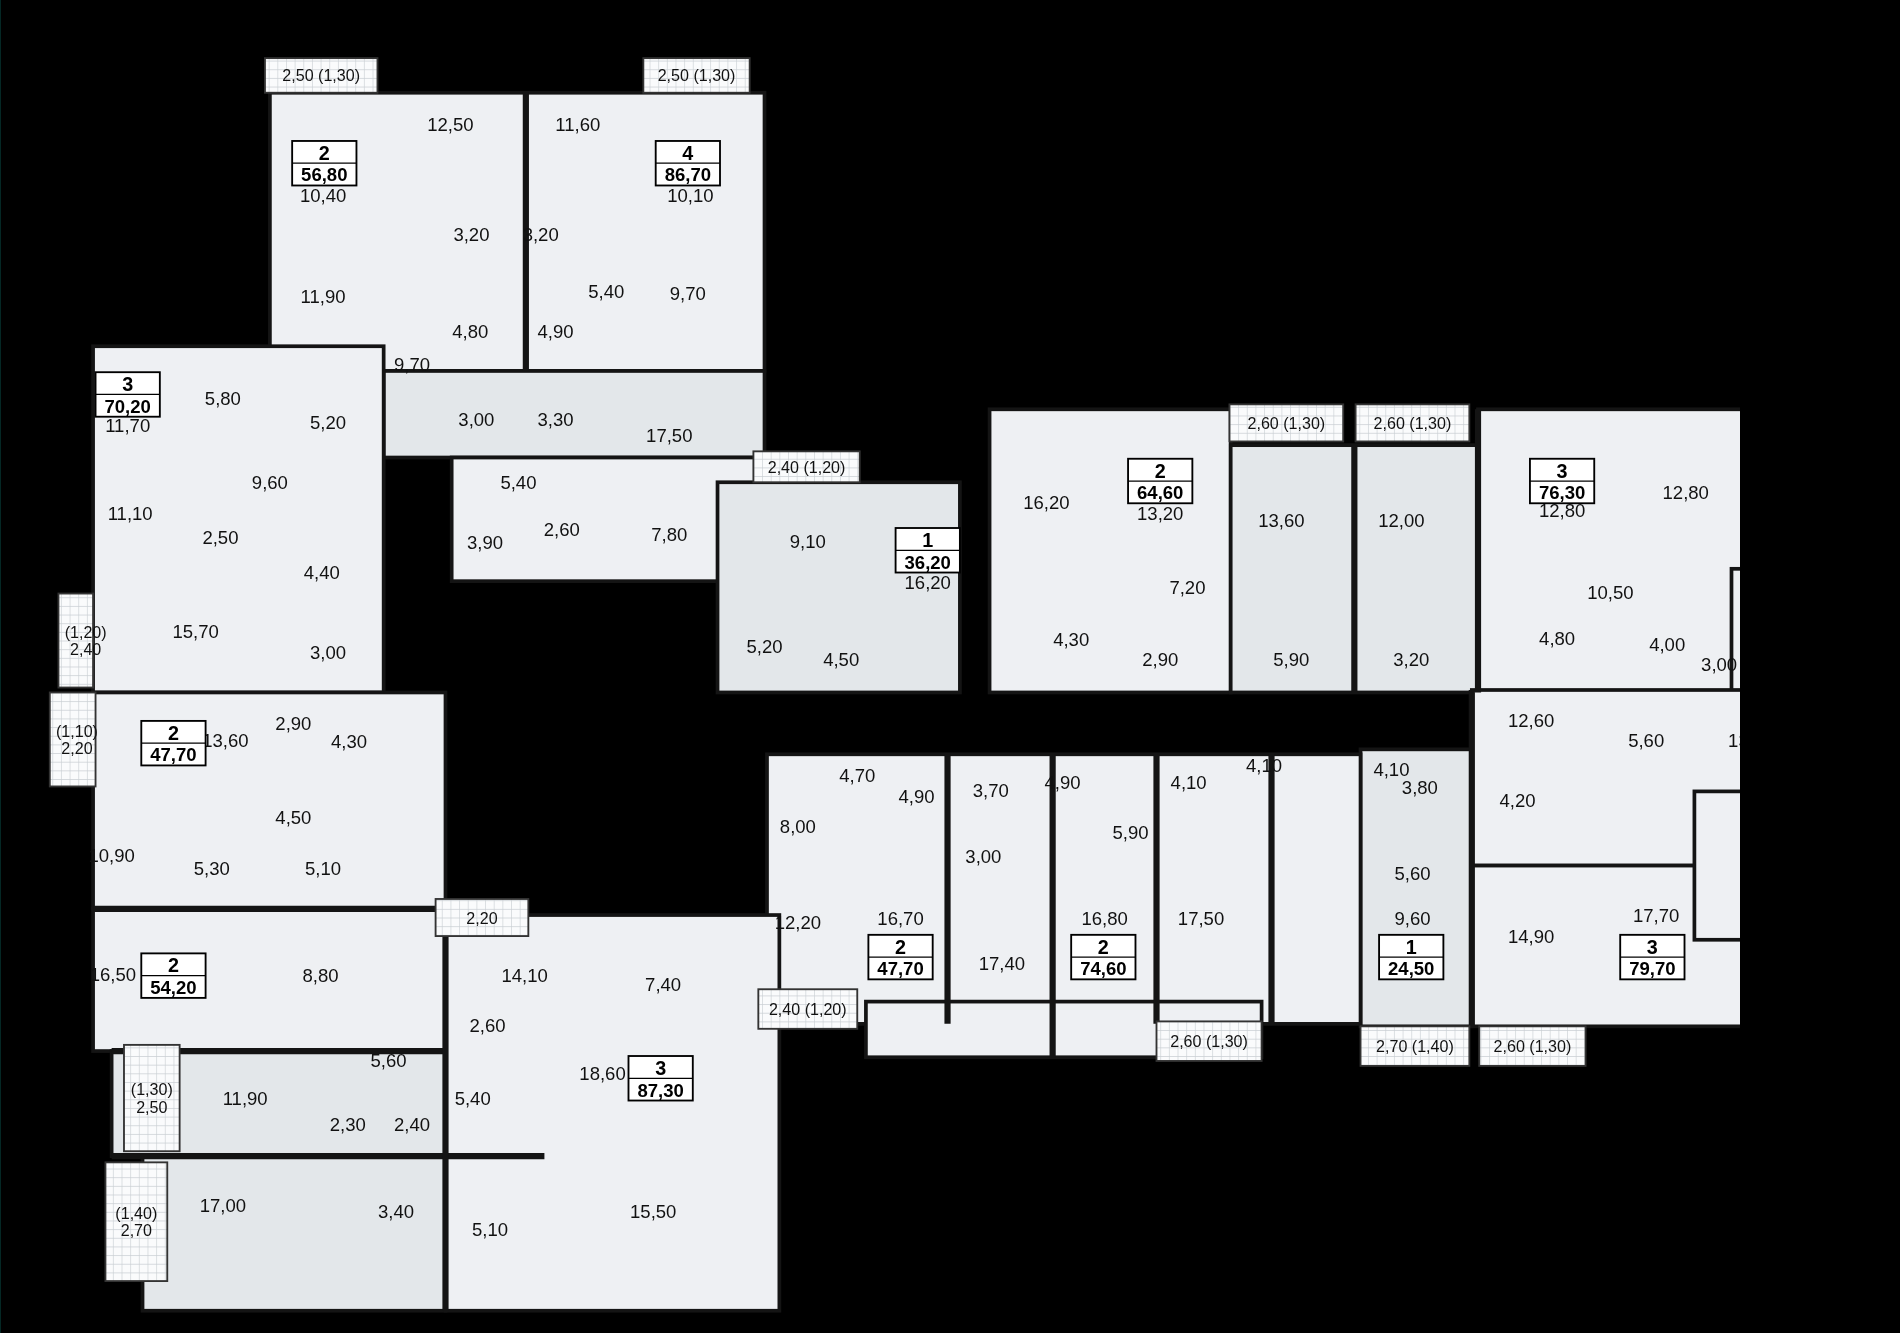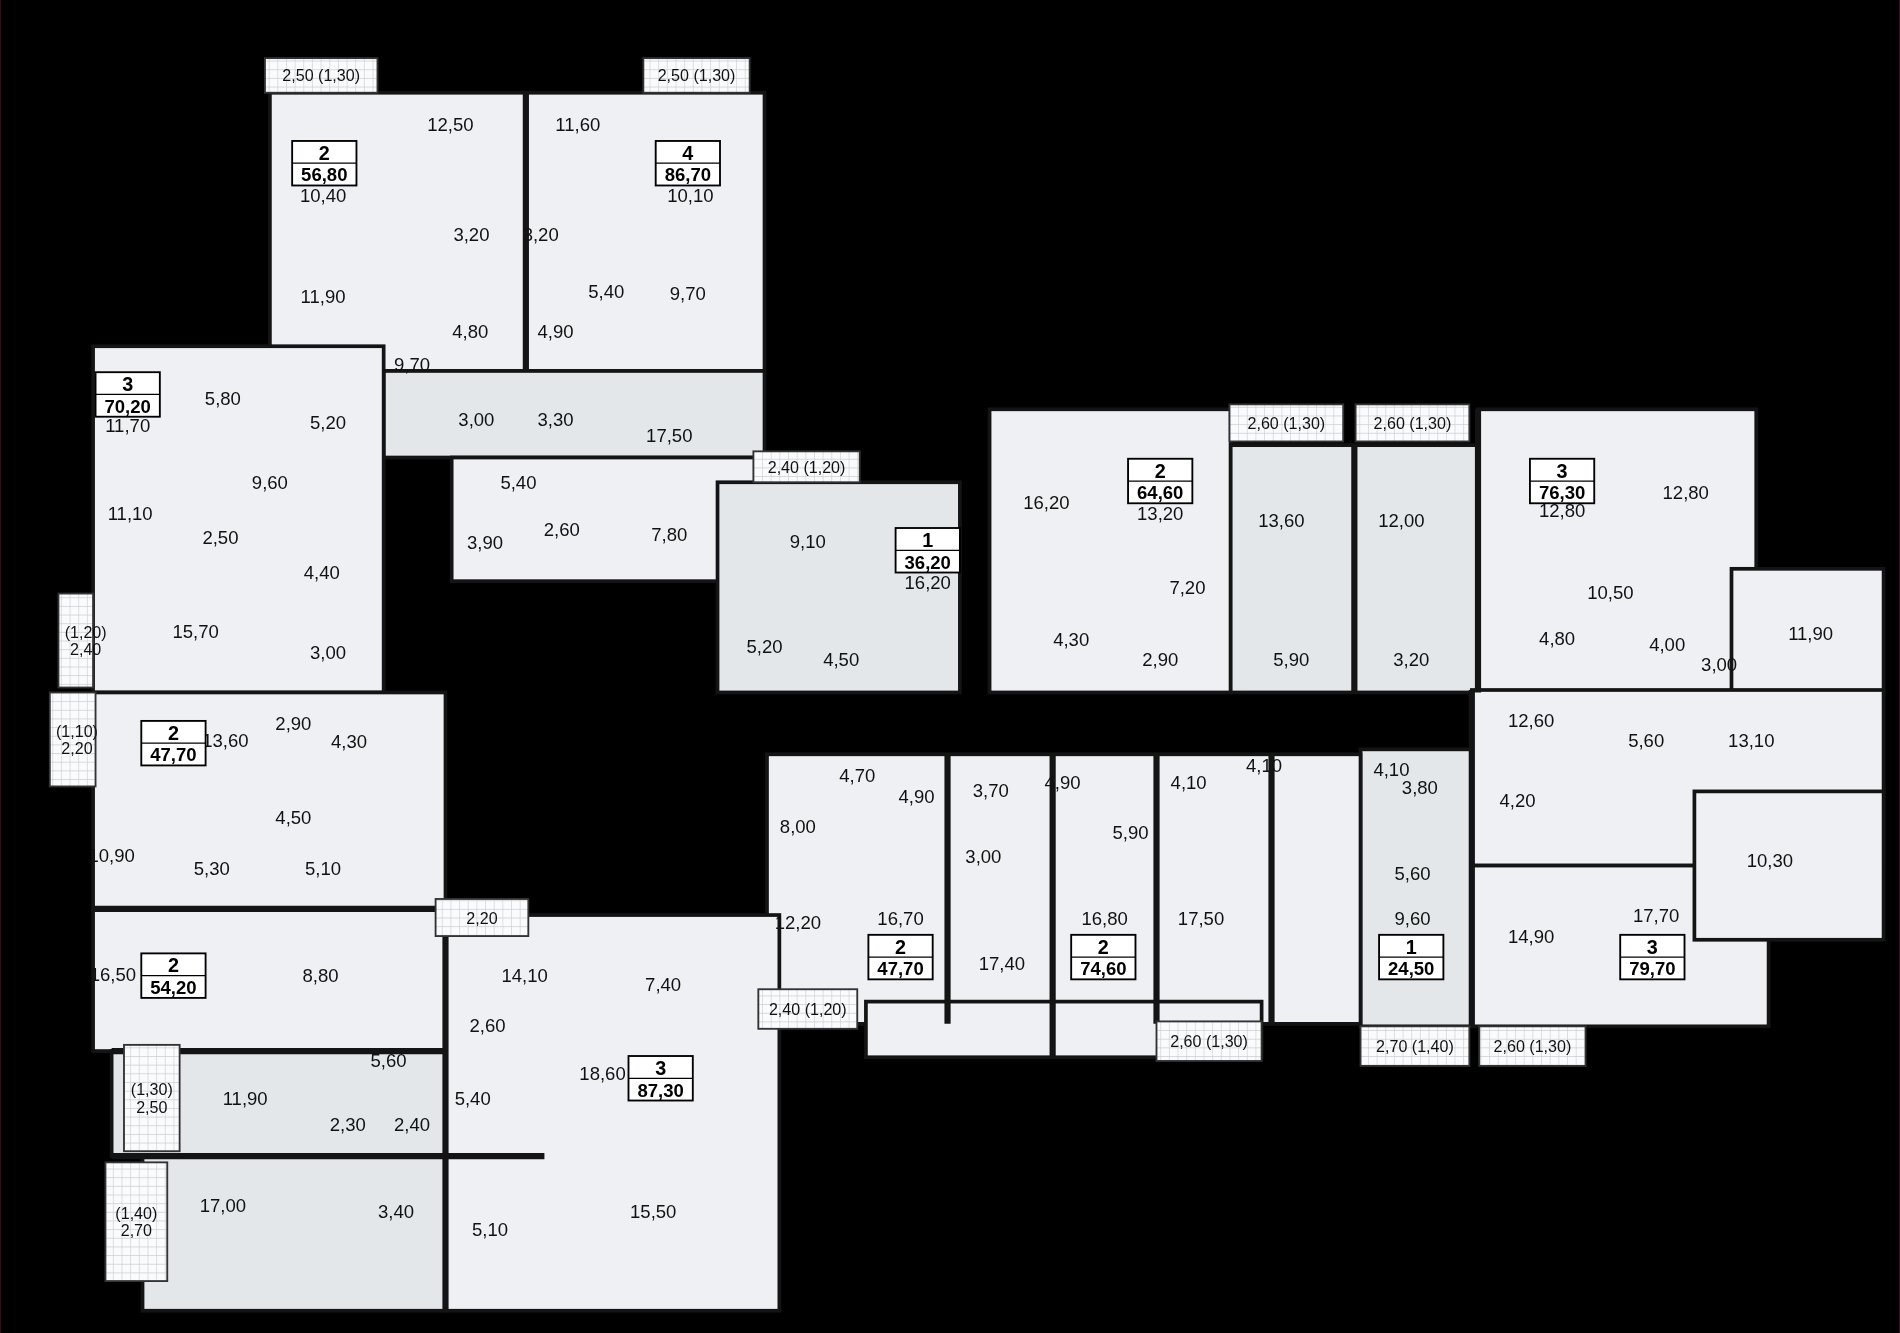--- a/index.html
+++ b/index.html
@@ -1,17 +1,17 @@
 <!DOCTYPE html>
 <html><head>
 <meta charset="utf-8">
 <title>Floor plan</title>
 <style>
   html,body{margin:0;padding:0;background:#000;}
-  #stage{position:relative;width:1900px;height:1333px;background:#be185d;overflow:hidden;}
+  #stage{position:relative;width:1740px;height:1333px;background:#0f766e;overflow:hidden;}
   svg{display:block;}
   text{font-family:"Liberation Sans","DejaVu Sans",sans-serif;}
   .room-label{font-size:15px;fill:#111;}
   .balcony-label{font-size:13px;fill:#111;}
   .badge-num{font-size:16px;font-weight:bold;fill:#000;}
   .badge-area{font-size:15px;font-weight:bold;fill:#000;}
 </style>
 </head>
 <body>
 

